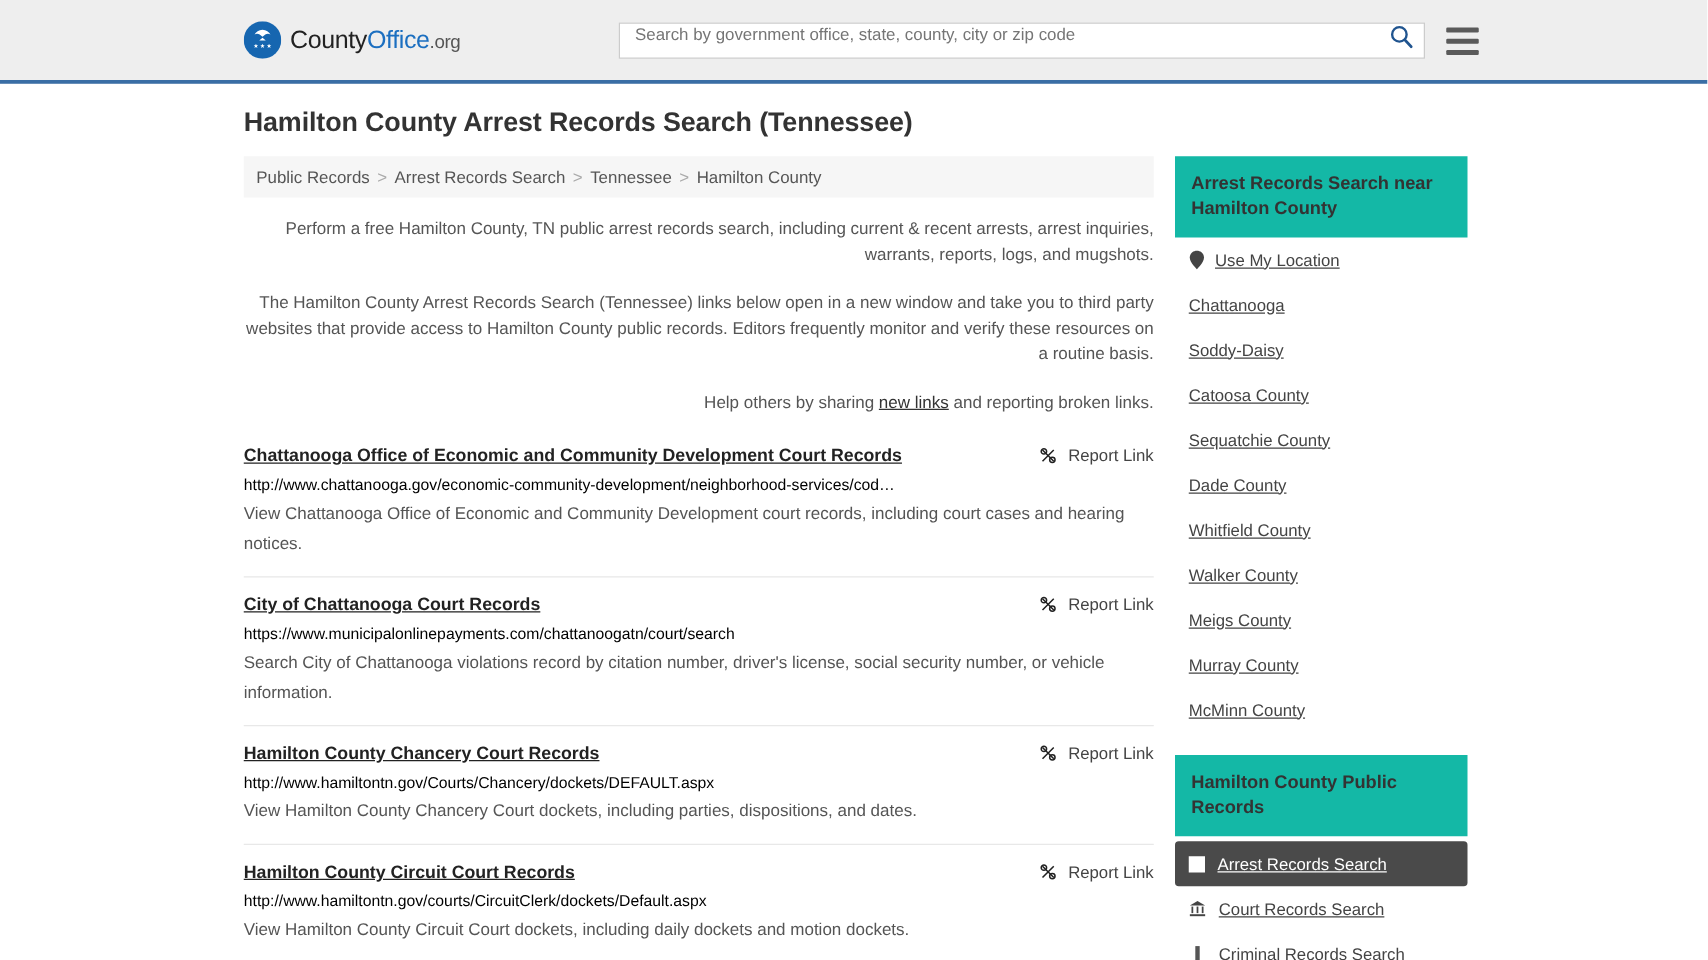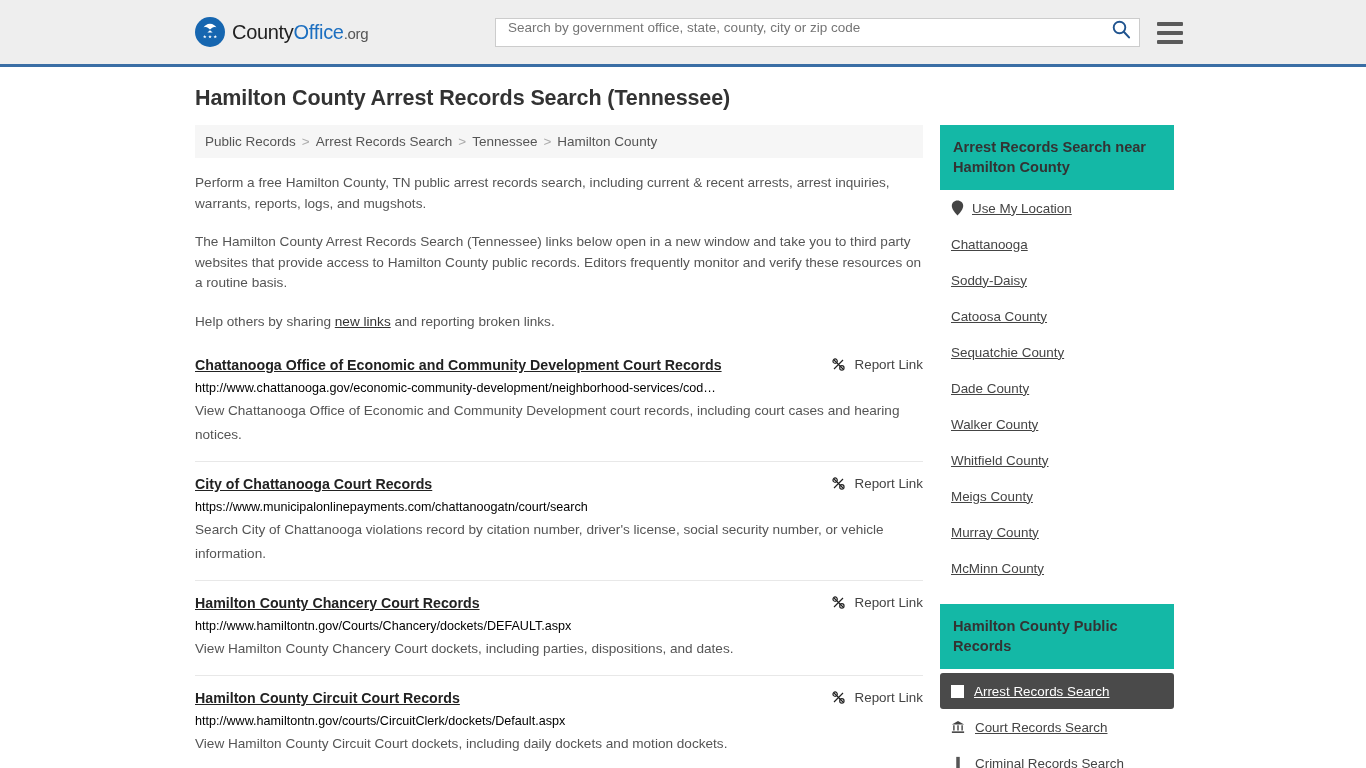--- a/index.html
+++ b/index.html
@@ -110,20 +110,21 @@
   .breadcrumb a { color: #555555; text-decoration: none; cursor: pointer; }
   .breadcrumb .sep { color: #aaaaaa; }
 
   
   .intro { margin-top: 15px; }
   .intro p {
     font-size: 13.6px;
     line-height: 20.5px;
     color: #555555;
     margin: 0 0 18px 0;
+    text-align: right;
   }
   .intro a.inline-link {
     color: #333333;
     text-decoration: underline;
     cursor: pointer;
   }
 
   
   .results { margin-top: 4px; }
   .result-item {
@@ -371,24 +372,24 @@
         <li>
           <a>Catoosa County</a>
         </li>
         <li>
           <a>Sequatchie County</a>
         </li>
         <li>
           <a>Dade County</a>
         </li>
         <li>
+          <a>Whitfield County</a>
+        </li>
+        <li>
           <a>Walker County</a>
-        </li>
-        <li>
-          <a>Whitfield County</a>
         </li>
         <li>
           <a>Meigs County</a>
         </li>
         <li>
           <a>Murray County</a>
         </li>
         <li>
           <a>McMinn County</a>
         </li>

